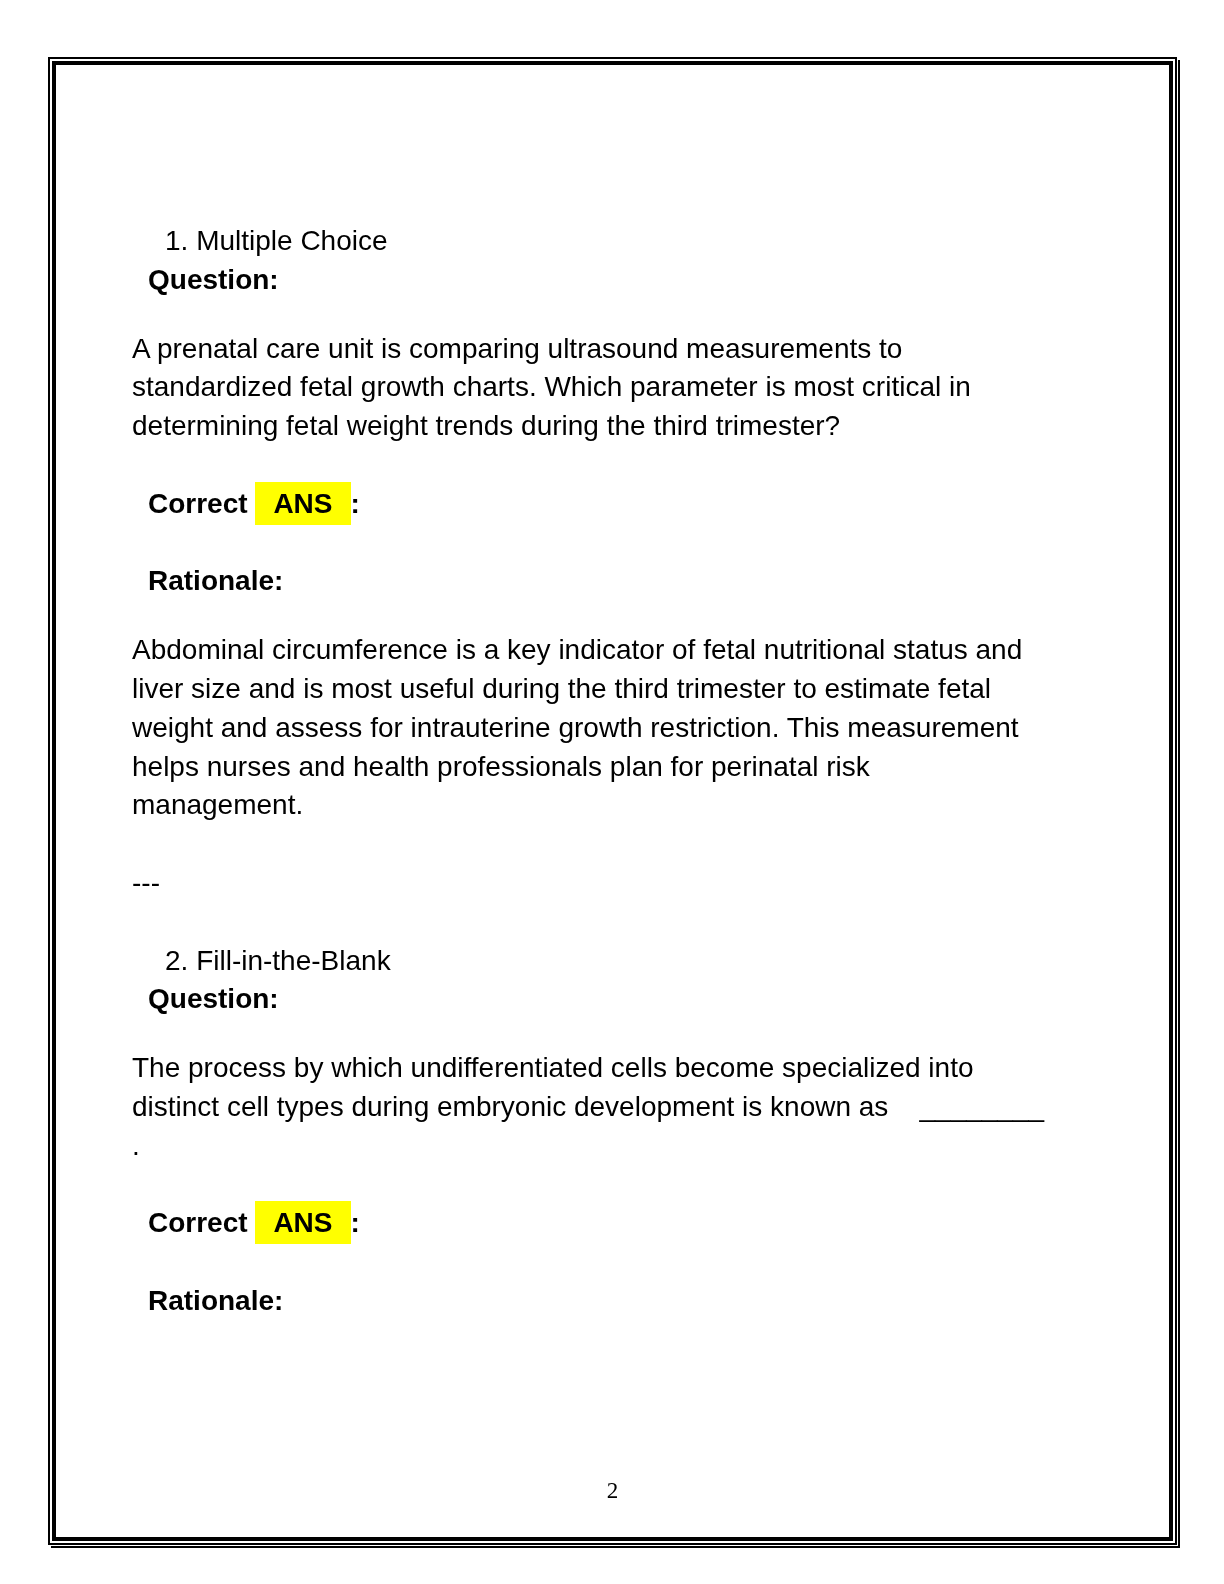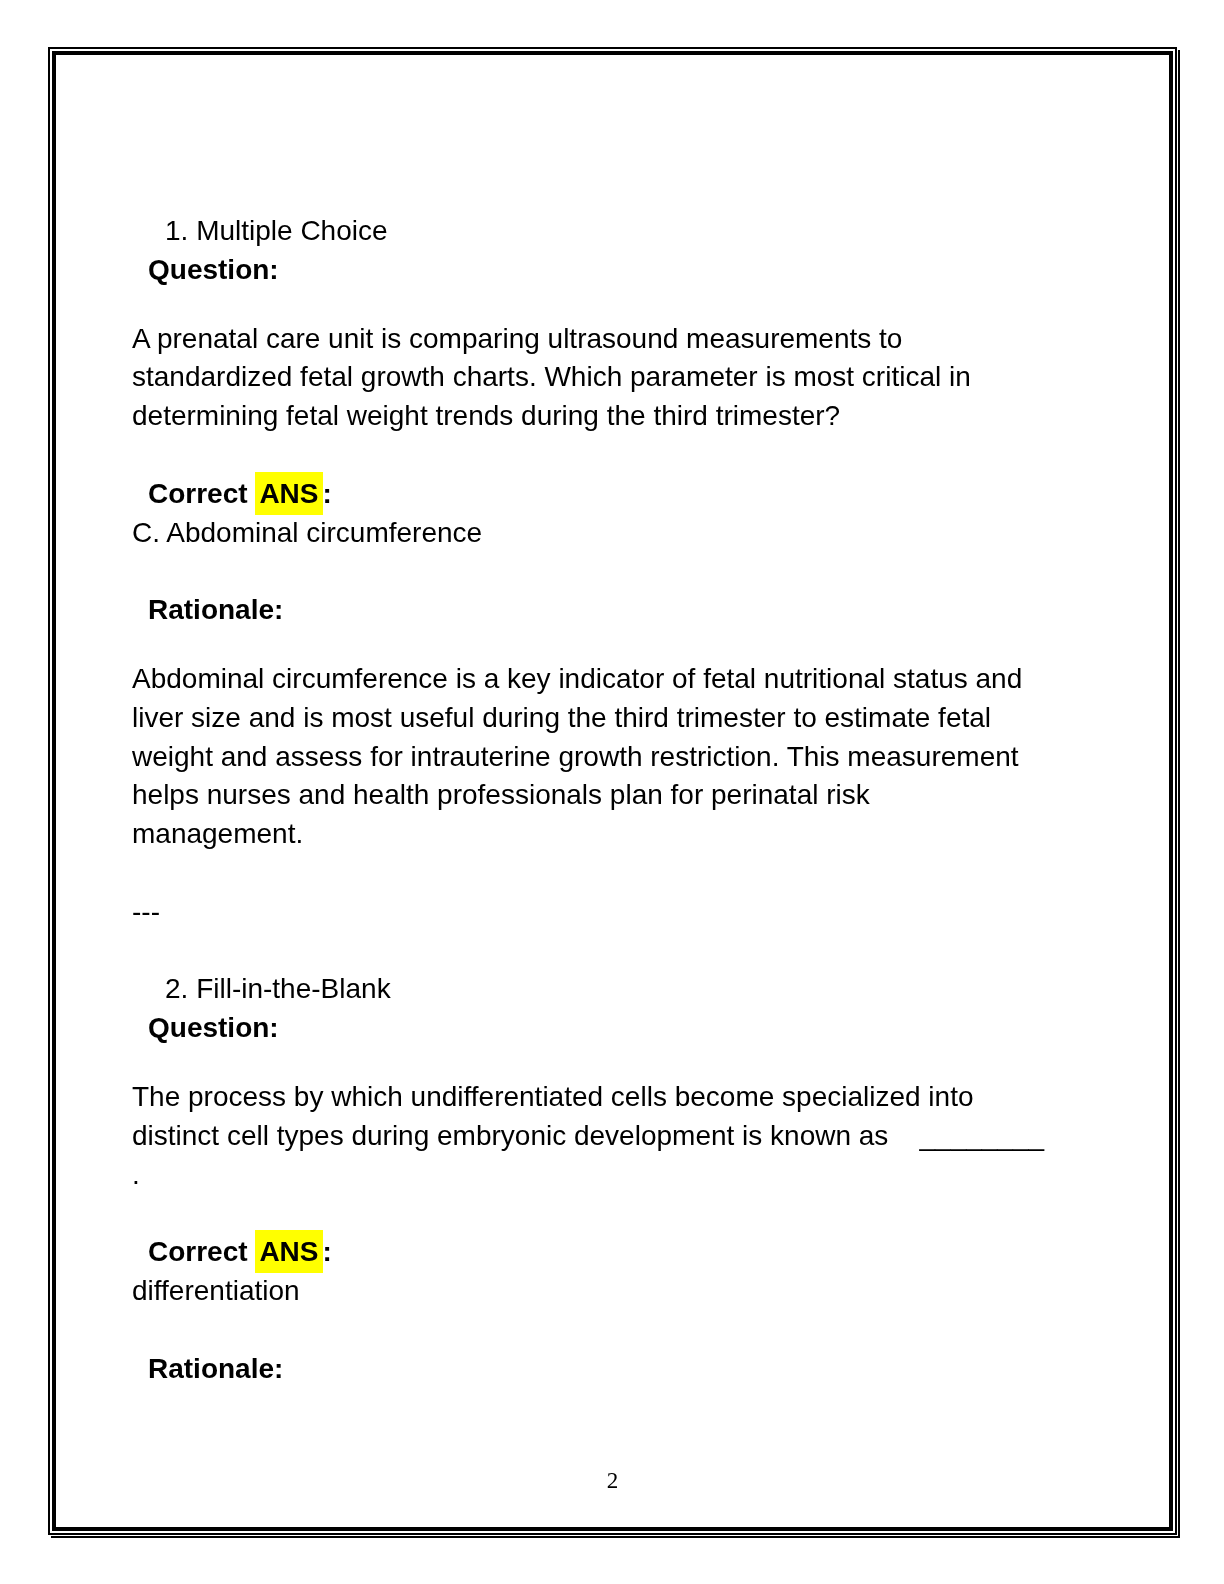--- a/index.html
+++ b/index.html
@@ -7,21 +7,21 @@
     width: 1224px;
     height: 1584px;
     background: #ffffff;
     position: relative;
     font-family: "Liberation Sans", sans-serif;
   }
   
   .page {
     position: absolute;
     left: 52px;
-    top: 51px;
+    top: 61px;
     width: 1121px;
     height: 1480px;
     box-sizing: border-box;
     background: #ffffff;
     border: 4px solid #000;
     box-shadow:
       0 0 0 2px #ffffff,
       0 0 0 4px #000000,
       0 0 0 5px #ffffff,
       3px 3px 0 4px #000000;
@@ -33,21 +33,21 @@
     padding: 157px 60px 0 76px;
     font-size: 28px;
     line-height: 38.8px;
     color: #000000;
   }
   .line  { white-space: pre; }
   .lines { white-space: pre-line; margin-top: 30px; }
   .heading { padding-left: 33px; }
   .label   { padding-left: 16px; font-weight: bold; }
   .sp { height: 38.8px; }
-  .hl { padding: 6px 4px; }
+  .hl { padding: 6px 18px; }
   .page-number {
     position: absolute;
     bottom: 32px;
     left: 0;
     width: 100%;
     text-align: center;
     font-family: "Liberation Serif", serif;
     font-size: 23px;
     line-height: 1.2;
     color: #000000;
@@ -61,21 +61,20 @@
 
     <div class="line heading">1. Multiple Choice</div>
     <div class="line label">Question:</div>
     <div class="lines">A prenatal care unit is comparing ultrasound measurements to
 standardized fetal growth charts. Which parameter is most critical in
 determining fetal weight trends during the third trimester?</div>
 
     <div class="sp"></div>
 
     <div class="line label"><span>Correct </span><span class="hl" style="background-color: rgb(255, 255, 0);">ANS</span><span>:</span></div>
-    <div class="line">C. Abdominal circumference</div>
 
     <div class="sp"></div>
 
     <div class="line label">Rationale:</div>
     <div class="lines">Abdominal circumference is a key indicator of fetal nutritional status and
 liver size and is most useful during the third trimester to estimate fetal
 weight and assess for intrauterine growth restriction. This measurement
 helps nurses and health professionals plan for perinatal risk
 management.</div>
 
@@ -87,21 +86,20 @@
 
     <div class="line heading">2. Fill-in-the-Blank</div>
     <div class="line label">Question:</div>
     <div class="lines">The process by which undifferentiated cells become specialized into
 distinct cell types during embryonic development is known as &nbsp;&nbsp;&nbsp;________
 .</div>
 
     <div class="sp"></div>
 
     <div class="line label"><span>Correct </span><span class="hl" style="background-color: rgb(255, 255, 0);">ANS</span><span>:</span></div>
-    <div class="line">differentiation</div>
 
     <div class="sp"></div>
 
     <div class="line label">Rationale:</div>
 
   </div>
 
   <div class="page-number">2</div>
 </div>
 

